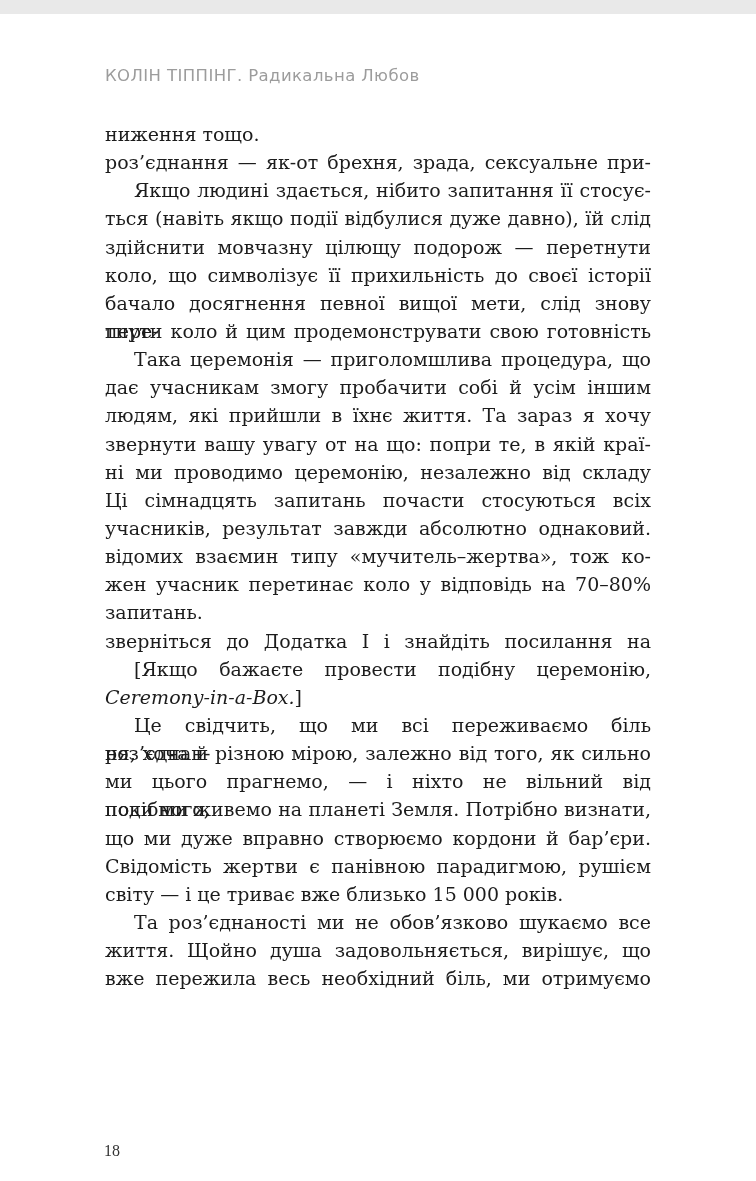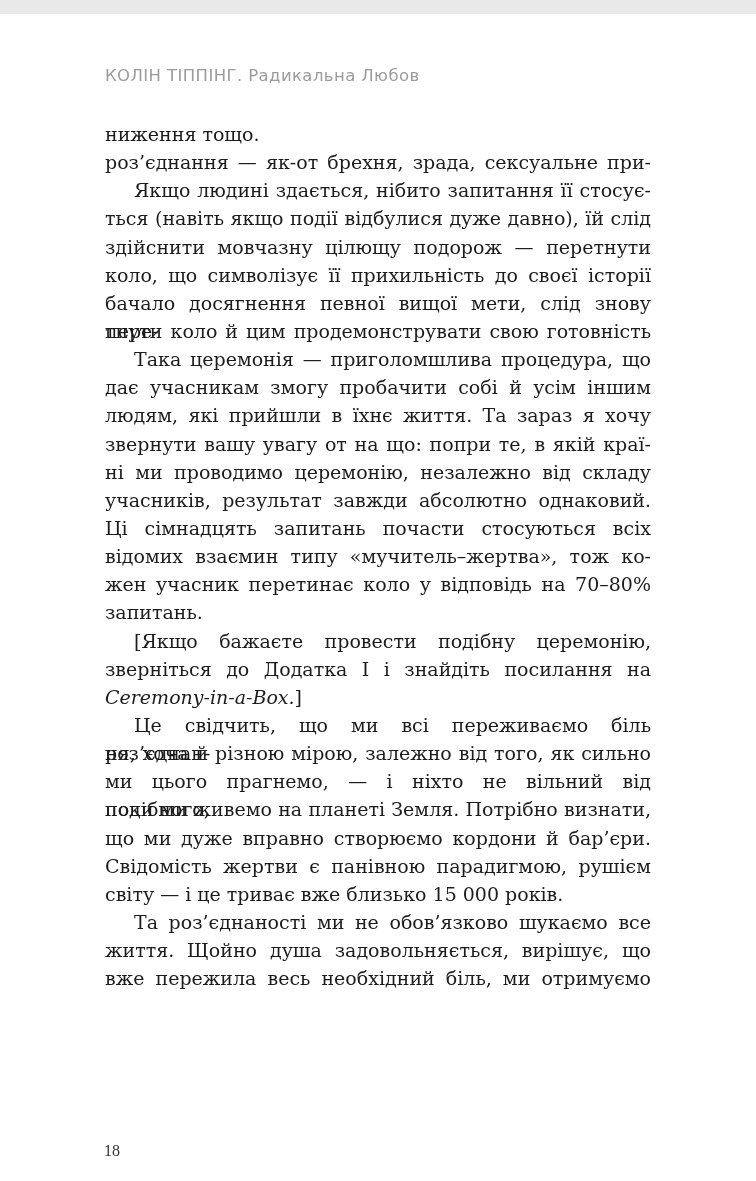--- a/index.html
+++ b/index.html
@@ -84,29 +84,29 @@
         <div class="body-line"><span>коло, що символізує її прихильність до своєї історії</span></div>
         <div class="body-line"><span>бачало досягнення певної вищої мети, слід знову пере-</span></div>
         <div class="body-line"><span>тнути коло й цим продемонструвати свою готовність</span></div>
       </div>
       <div class="paragraph">
         <div class="body-line indent"><span>Така церемонія — приголомшлива процедура, що</span></div>
         <div class="body-line"><span>дає учасникам змогу пробачити собі й усім іншим</span></div>
         <div class="body-line"><span>людям, які прийшли в їхнє життя. Та зараз я хочу</span></div>
         <div class="body-line"><span>звернути вашу увагу от на що: попри те, в якій краї-</span></div>
         <div class="body-line"><span>ні ми проводимо церемонію, незалежно від складу</span></div>
+        <div class="body-line"><span>Ці сімнадцять запитань почасти стосуються всіх</span></div>
         <div class="body-line"><span>учасників, результат завжди абсолютно однаковий.</span></div>
-        <div class="body-line"><span>Ці сімнадцять запитань почасти стосуються всіх</span></div>
         <div class="body-line"><span>відомих взаємин типу «мучитель–жертва», тож ко-</span></div>
         <div class="body-line"><span>жен учасник перетинає коло у відповідь на 70–80%</span></div>
         <div class="body-line no-just"><span>запитань.</span></div>
       </div>
       <div class="paragraph">
+        <div class="body-line"><span>зверніться до Додатка I і знайдіть посилання на</span></div>
         <div class="body-line indent"><span>[Якщо бажаєте провести подібну церемонію,</span></div>
-        <div class="body-line"><span>зверніться до Додатка I і знайдіть посилання на</span></div>
         <div class="body-line no-just"><span class="italic">Ceremony-in-a-Box.</span><span>]</span></div>
       </div>
       <div class="paragraph">
         <div class="body-line indent"><span>Це свідчить, що ми всі переживаємо біль роз’єднан-</span></div>
         <div class="body-line"><span>ня, хоча й різною мірою, залежно від того, як сильно</span></div>
         <div class="body-line"><span>ми цього прагнемо, — і ніхто не вільний від подібного,</span></div>
         <div class="body-line"><span>поки ми живемо на планеті Земля. Потрібно визнати,</span></div>
         <div class="body-line"><span>що ми дуже вправно створюємо кордони й бар’єри.</span></div>
         <div class="body-line"><span>Свідомість жертви є панівною парадигмою, рушієм</span></div>
         <div class="body-line no-just"><span>світу — і це триває вже близько 15 000 років.</span></div>

